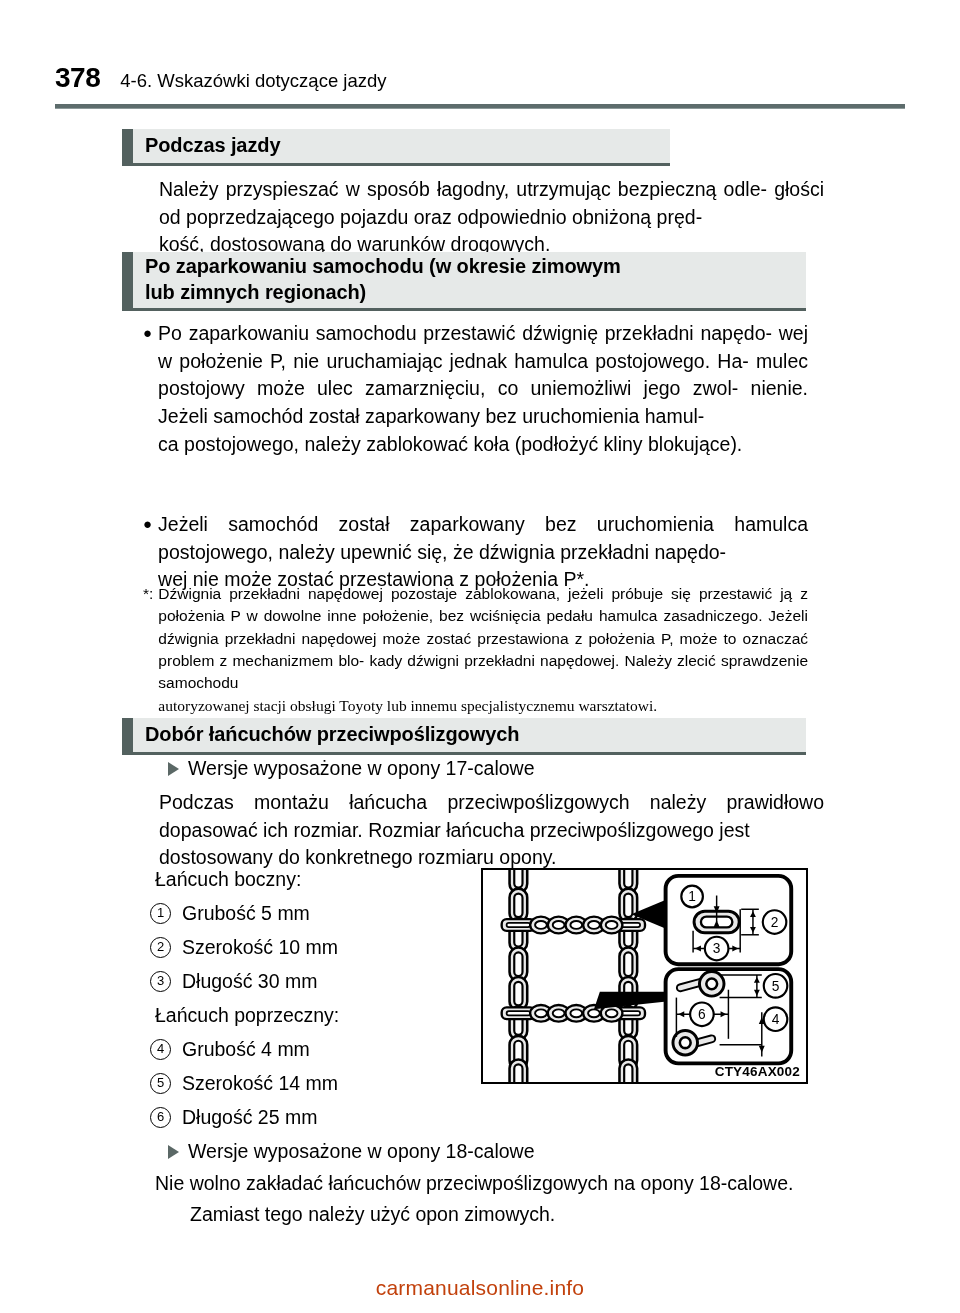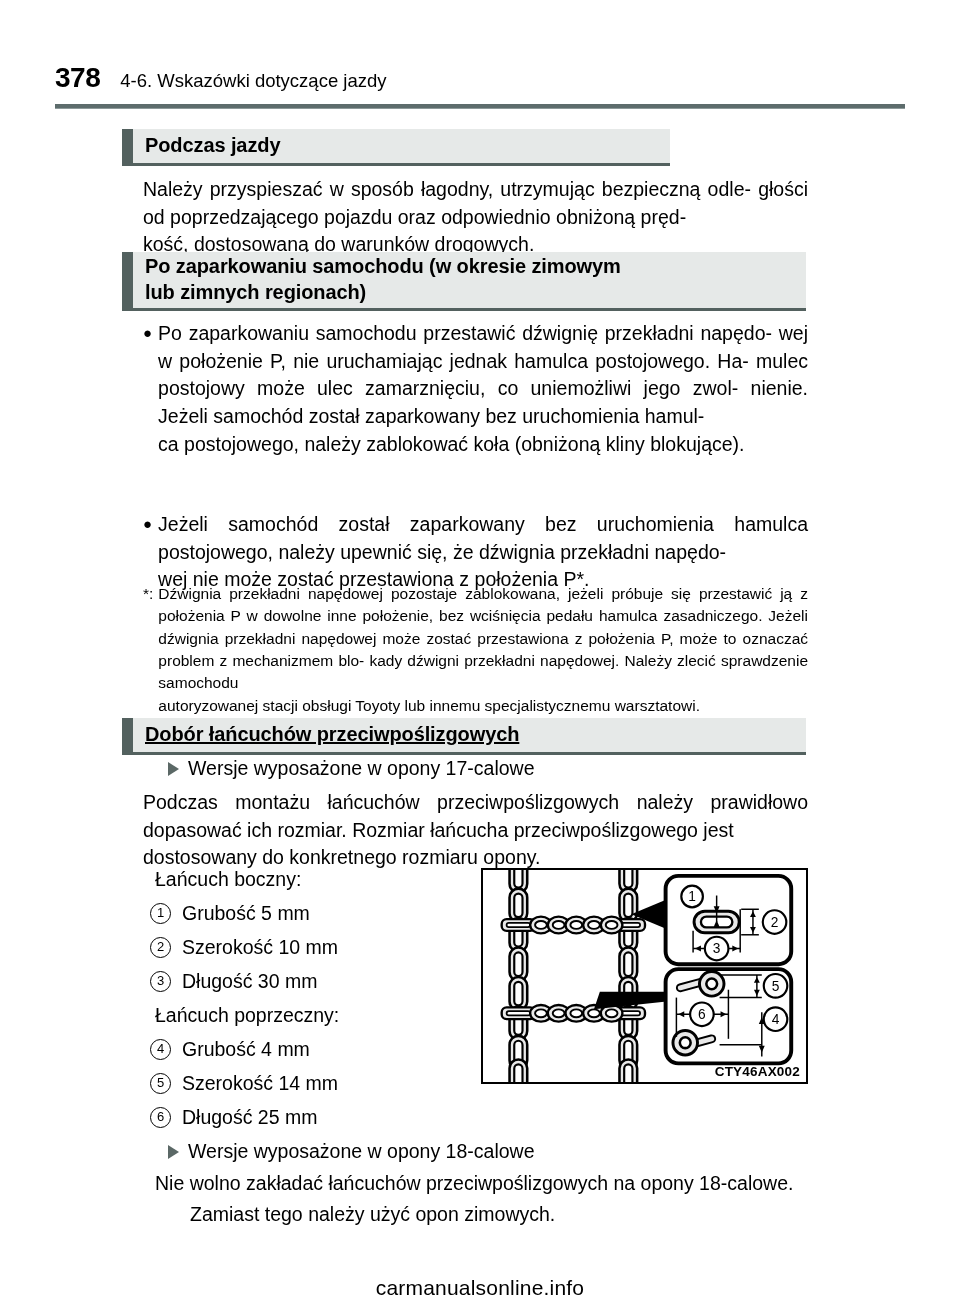--- a/index.html
+++ b/index.html
@@ -79,20 +79,21 @@
     letter-spacing: -0.1px;
   }
 
   
   .para {
     position: absolute;
     font-size: 19.5px;
     line-height: 1.42;
     text-align: justify;
     text-justify: inter-word;
+    margin-left: 16px;
   }
   .para .lastline {
     display: block;
     text-align: left;
   }
 
   
   .bullet-item {
     position: absolute;
     font-size: 19.5px;
@@ -130,21 +131,21 @@
   }
   .footnote-mark {
     flex: 0 0 auto;
     margin-right: 5px;
   }
   .footnote-body {
     flex: 1 1 auto;
     text-align: justify;
     text-justify: inter-word;
   }
-  .footnote-body .lastline { display:block; text-align:left; }
+  .footnote-body .lastline { display:block; text-align:left;font-family:Liberation Serif, serif; }
 
   
   .tri-head {
     position: absolute;
     font-size: 19.5px;
     display: flex;
     align-items: center;
   }
   .tri {
     width: 0;
@@ -202,21 +203,21 @@
   }
 
   
   .watermark {
     position: absolute;
     left: 0;
     top: 1276px;
     width: 960px;
     text-align: center;
     font-size: 21px;
-    color: #000000;
+    color: #c2410c;
     letter-spacing: 0.2px;
   }
 </style>
 </head>
 <body>
 
 <div class="page">
 
   <div class="page-header">
     <span class="page-number">378</span>
@@ -246,21 +247,21 @@
   </div>
 
   <div class="bullet-item" style="left:143px; top:320px; width:665px;">
     <div class="bullet-row">
       <span class="bullet-dot">●</span>
       <span class="bullet-text">
         <span>Po zaparkowaniu samochodu przestawić dźwignię przekładni napędo-</span>
         <span>wej w położenie P, nie uruchamiając jednak hamulca postojowego. Ha-</span>
         <span>mulec postojowy może ulec zamarznięciu, co uniemożliwi jego zwol-</span>
         <span>nienie. Jeżeli samochód został zaparkowany bez uruchomienia hamul-</span>
-        <span class="lastline">ca postojowego, należy zablokować koła (obniżoną kliny blokujące).</span>
+        <span class="lastline">ca postojowego, należy zablokować koła (podłożyć kliny blokujące).</span>
       </span>
     </div>
   </div>
 
   <div class="bullet-item" style="left:143px; top:511px; width:665px;">
     <div class="bullet-row">
       <span class="bullet-dot">●</span>
       <span class="bullet-text">
         <span>Jeżeli samochód został zaparkowany bez uruchomienia hamulca</span>
         <span>postojowego, należy upewnić się, że dźwignia przekładni napędo-</span>
@@ -274,34 +275,34 @@
     <span class="footnote-body">
       <span>Dźwignia przekładni napędowej pozostaje zablokowana, jeżeli próbuje się</span>
       <span>przestawić ją z położenia P w dowolne inne położenie, bez wciśnięcia pedału</span>
       <span>hamulca zasadniczego. Jeżeli dźwignia przekładni napędowej może zostać</span>
       <span>przestawiona z położenia P, może to oznaczać problem z mechanizmem blo-</span>
       <span>kady dźwigni przekładni napędowej. Należy zlecić sprawdzenie samochodu</span>
       <span class="lastline">autoryzowanej stacji obsługi Toyoty lub innemu specjalistycznemu warsztatowi.</span>
     </span>
   </div>
 
-  <div class="sec-bar" style="left:122px; top:718px; width:684px; height:34px;text-decoration:underline;">
+  <div class="sec-bar" style="left:122px; top:718px; width:684px; height:34px;">
     <div class="sec-tab"></div>
     <div class="sec-body">
       <span class="sec-title">Dobór łańcuchów przeciwpoślizgowych</span>
     </div>
   </div>
 
   <div class="tri-head" style="left:168px; top:757px;">
     <span class="tri"></span>
     <span>Wersje wyposażone w opony 17-calowe</span>
   </div>
 
   <div class="para" style="left:143px; top:789px; width:665px;">
-    <span>Podczas montażu łańcuchów przeciwpoślizgowych należy prawidłowo</span>
+    <span>Podczas montażu łańcucha przeciwpoślizgowych należy prawidłowo</span>
     <span>dopasować ich rozmiar. Rozmiar łańcucha przeciwpoślizgowego jest</span>
     <span class="lastline">dostosowany do konkretnego rozmiaru opony.</span>
   </div>
 
   <div class="spec-label" style="left:143px; top:868px;">Łańcuch boczny:</div>
 
   <div class="spec-row" style="left:150px; top:902px;">
     <span class="circ">1</span>
     <span>Grubość 5 mm</span>
   </div>

